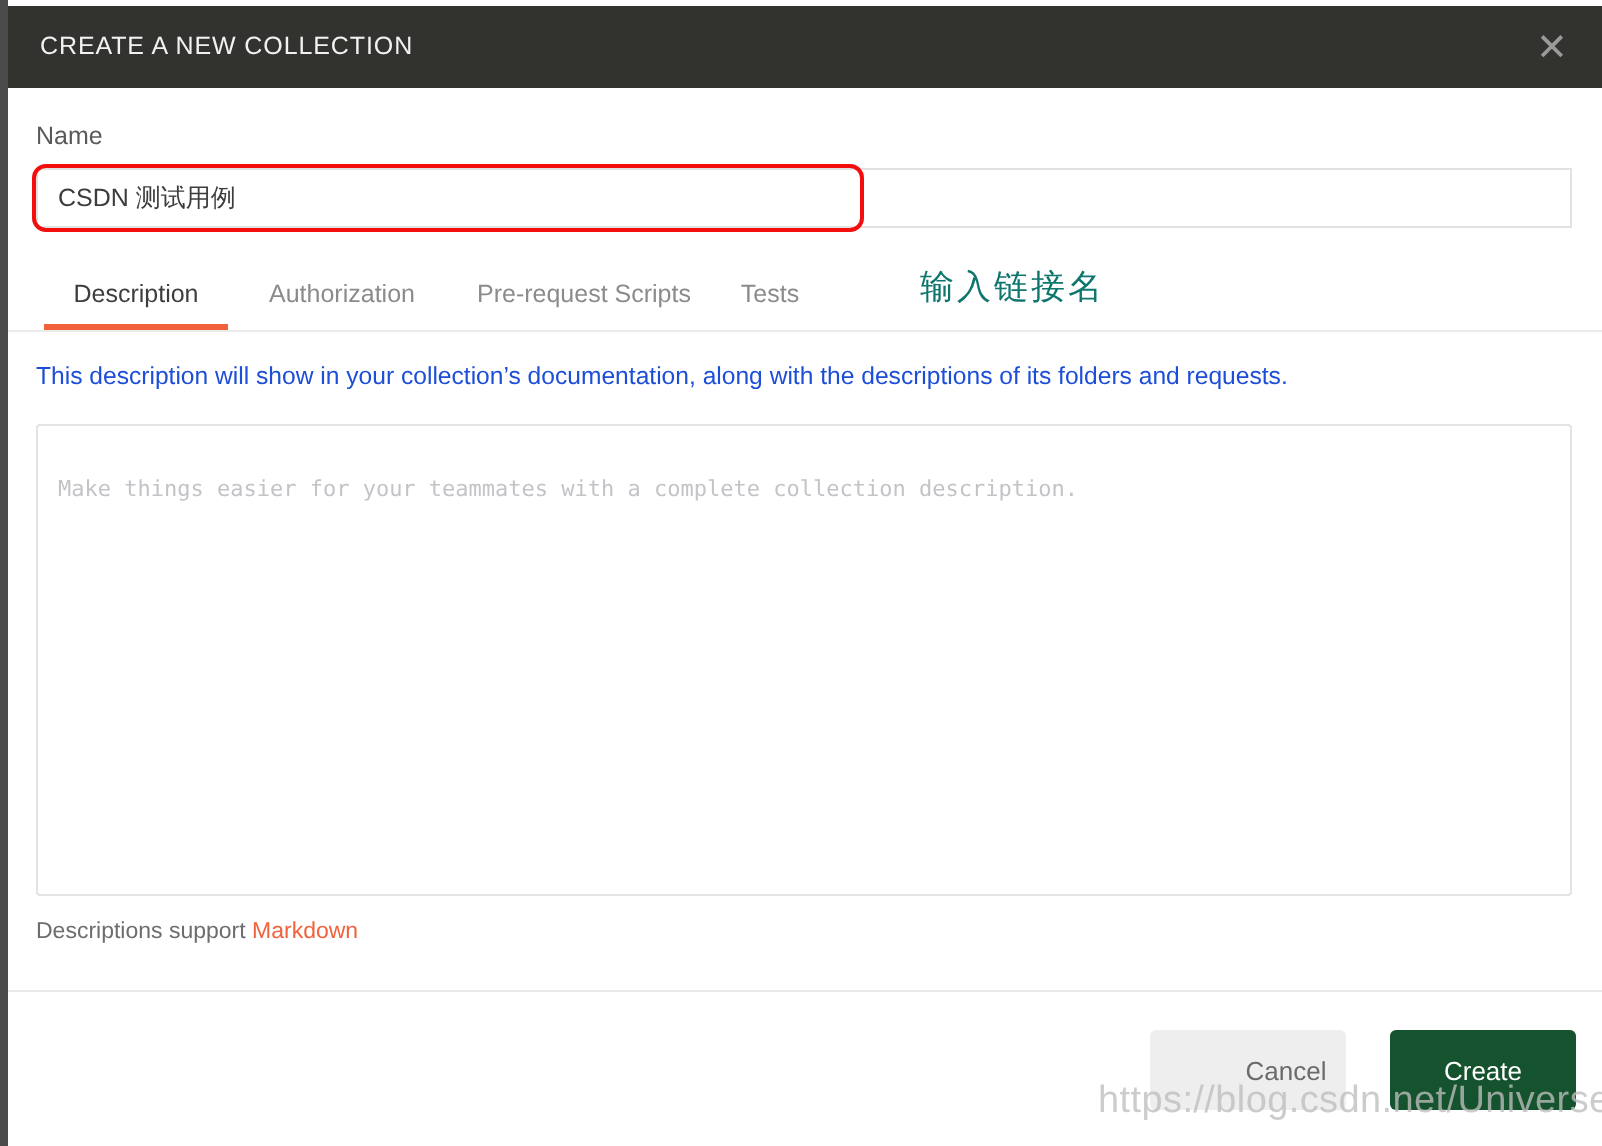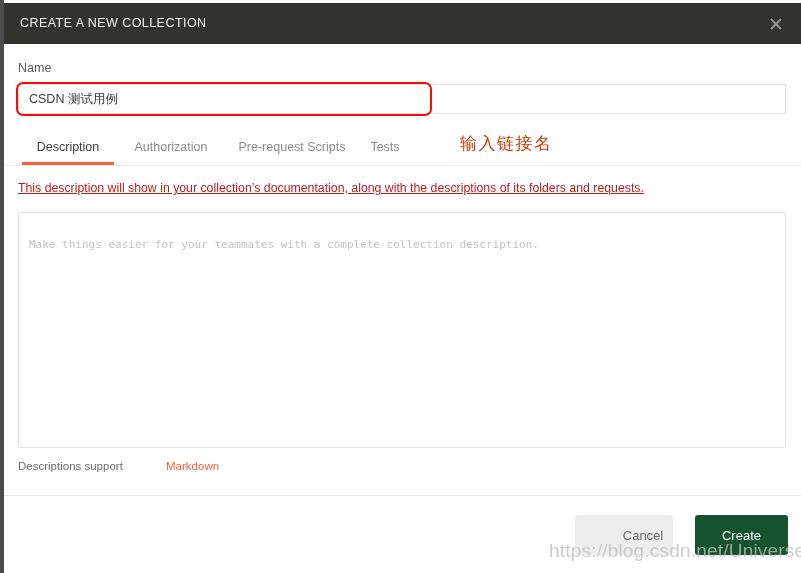--- a/index.html
+++ b/index.html
@@ -121,21 +121,21 @@
     border-radius: 7px;
     box-sizing: border-box;
     pointer-events: none;
   }
   .annot-text {
     position: absolute;
     left: 456px;
     top: 88px;
     font-family: Liberation Mono, monospace;
     font-size: 17px;
-    color: #c2410c;
+    color: #0f766e;
     letter-spacing: 1.5px;
     white-space: nowrap;
   }
 
   
   .tabs {
     position: absolute;
     left: 0;
     top: 88px;
     width: 797px;
@@ -161,23 +161,22 @@
     bottom: 0;
     height: 3px;
     background: #f1623c;
   }
 
   .helper-text {
     position: absolute;
     left: 14px;
     top: 137px;
     font-size: 12.3px;
-    color: #b91c1c;
-    white-space: nowrap;
-    text-decoration: underline;
+    color: #1d4ed8;
+    white-space: nowrap;
   }
 
   .desc-textarea {
     position: absolute;
     left: 14px;
     top: 168px;
     width: 768px;
     height: 236px;
     box-sizing: border-box;
     border: 1px solid #e3e3e3;
@@ -198,21 +197,20 @@
     left: 14px;
     top: 416px;
     font-size: 11.5px;
     color: #6d6d6d;
     white-space: nowrap;
   }
   .markdown-link {
     color: #f1623c;
     cursor: pointer;
     text-decoration: none;
-    margin-left: 40px;
   }
 
   
   .footer {
     position: absolute;
     left: 4px;
     top: 495px;
     width: 797px;
     height: 78px;
     background: #ffffff;

